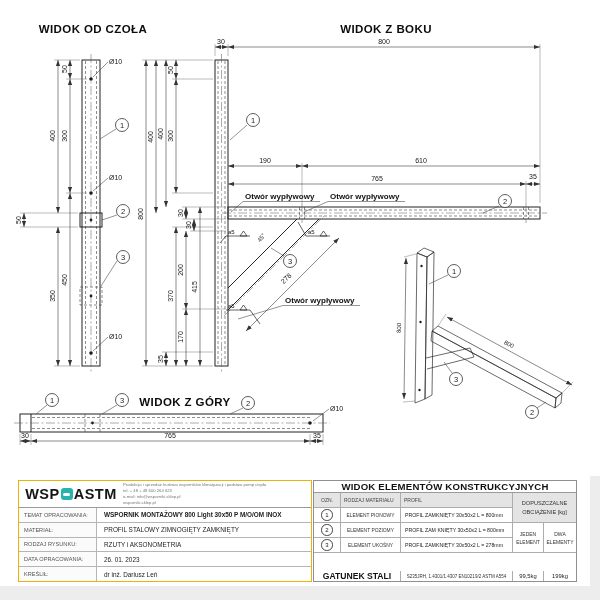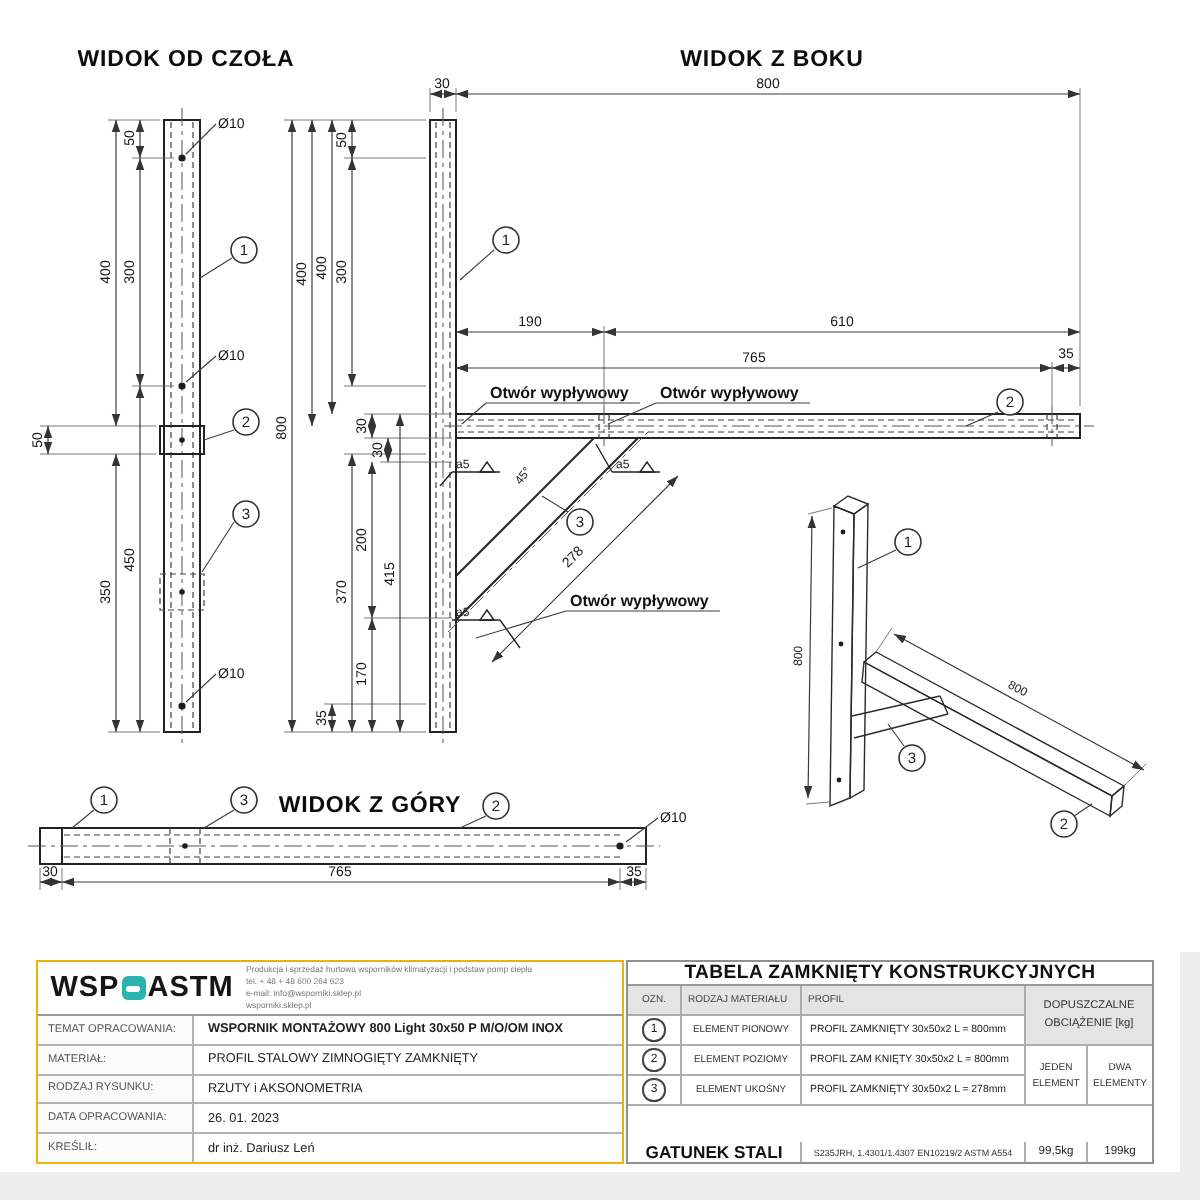--- a/index.html
+++ b/index.html
@@ -352,21 +352,21 @@
     <div class="tb-val">26. 01. 2023</div>
   </div>
   <div class="tb-row">
     <div class="tb-label">KREŚLIŁ:</div>
     <div class="tb-val">dr inż. Dariusz Leń</div>
   </div>
 </div>
 
 
 <div class="elem-table">
-  <div class="et-title">TABELA ZAMKNIĘTY KONSTRUKCYJNYCH</div>
+  <div class="et-title">WIDOK ELEMENTÓW KONSTRUKCYJNYCH</div>
   <div class="et-grid">
     <div class="cell hd c" style="grid-row:1;grid-column:1">OZN.</div>
     <div class="cell hd" style="grid-row:1;grid-column:2">RODZAJ MATERIAŁU</div>
     <div class="cell hd" style="grid-row:1;grid-column:3">PROFIL</div>
     <div class="cell loadhd last-col" style="grid-row:1/3;grid-column:4/6">DOPUSZCZALNE OBCIĄŻENIE [kg]</div>
 
     <div class="cell" style="grid-row:2;grid-column:1">
         <span class="circ">1</span>
       </div>
     <div class="cell mat" style="grid-row:2;grid-column:2">ELEMENT PIONOWY</div>

